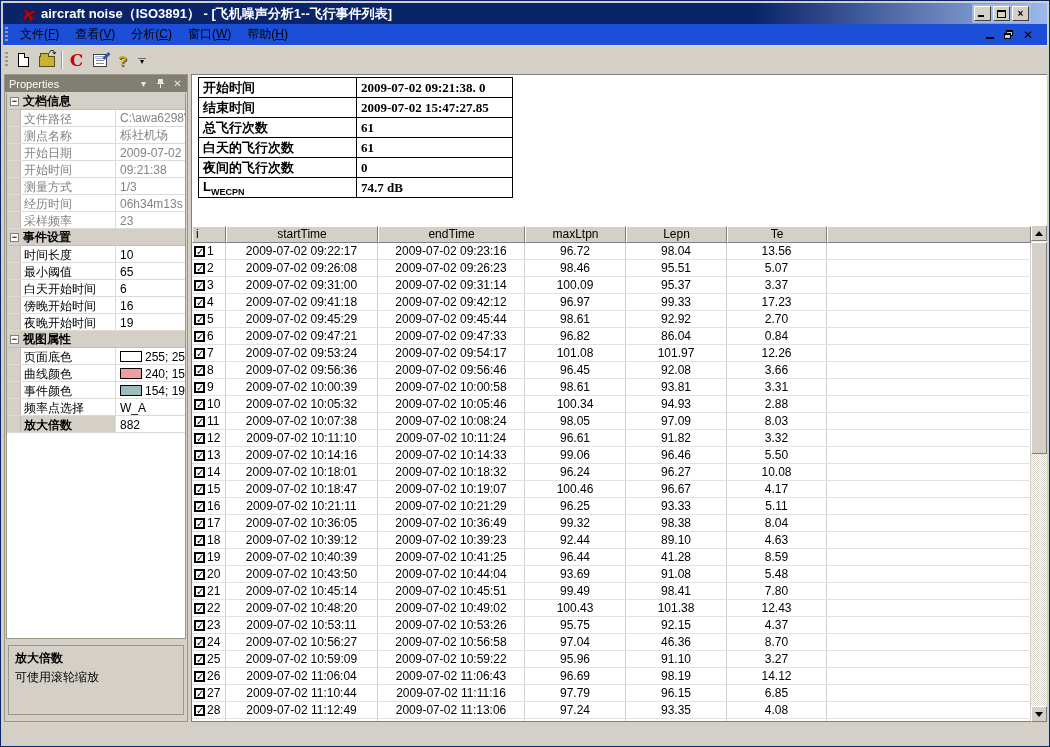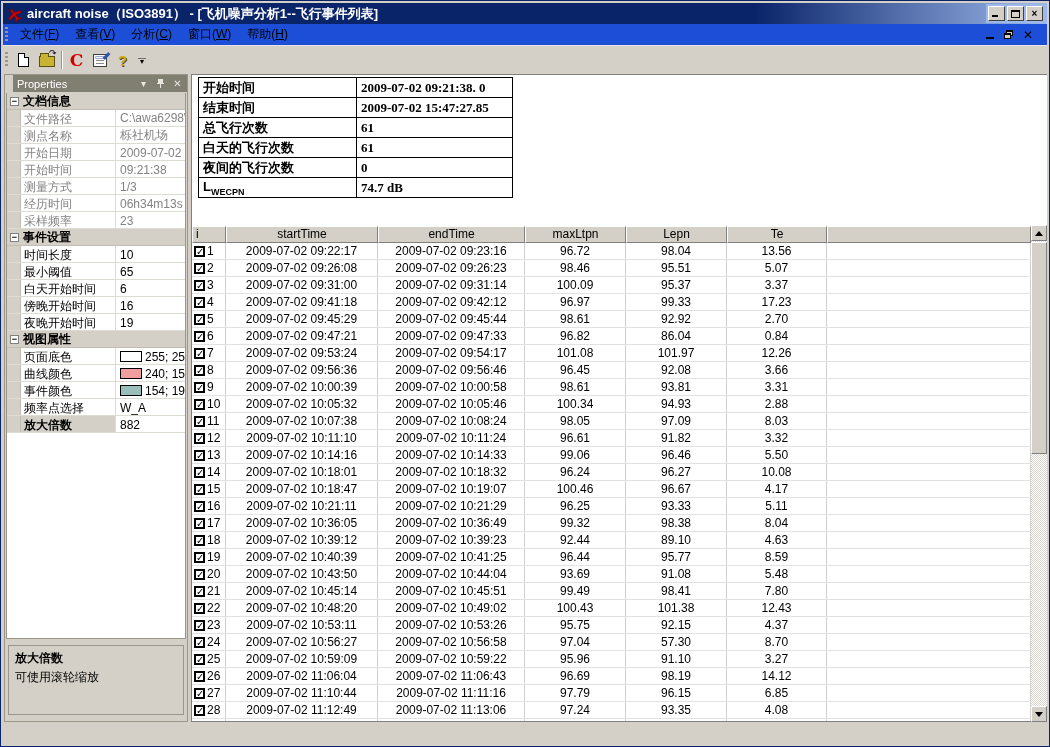--- a/index.html
+++ b/index.html
@@ -3,21 +3,21 @@
 <meta charset="utf-8">
 <style>
   * { margin:0; padding:0; box-sizing:border-box; }
   html,body { width:1050px; height:747px; overflow:hidden;
     font-family:"Liberation Sans","DejaVu Sans",sans-serif; font-size:12px; }
   .window { position:absolute; inset:0; background:#d4d0c8; border:1px solid #0a246a; }
 
   
   .titlebar { position:absolute; left:2px; top:2px; right:2px; height:21px;
     background:linear-gradient(90deg,#0a246a 0%,#0a246a 72%,#9db9eb 100%);
-    display:flex; align-items:center; padding:0 2px; }
+    display:flex; align-items:center; padding:0 16px; }
   .titlebar .app-icon { width:18px; height:16px; margin-right:4px; flex:0 0 auto; }
   .titlebar .title-text { color:#fff; font-weight:bold; font-size:13px; white-space:nowrap; }
   .caption-buttons { margin-left:auto; display:flex; gap:2px; background:#9db9eb; padding:2px; }
   .cap-btn { width:17px; height:15px; background:#d4d0c8; border:1px solid;
     border-color:#fff #404040 #404040 #fff; position:relative; cursor:default;
     font-size:10px; text-align:center; line-height:13px; font-weight:bold; }
   .cap-btn .min-glyph { position:absolute; left:3px; right:6px; bottom:3px; border-bottom:2px solid #000; }
   .cap-btn .max-glyph { position:absolute; left:3px; top:3px; width:9px; height:8px;
     border:1px solid #000; border-top:2px solid #000; }
 
@@ -53,21 +53,21 @@
   .icon-props:before { content:""; position:absolute; left:2px; top:2px; right:2px; height:1px;
     box-shadow:0 0 0 0.5px #3355aa, 0 3px 0 0 #888, 0 6px 0 0 #888; }
   .icon-props:after { content:""; position:absolute; right:-2px; top:-3px; width:3px; height:8px;
     background:#3355aa; transform:rotate(45deg); }
   .icon-help { color:#d0a800; font-weight:bold; font-size:15px; text-shadow:1px 1px 0 #555; }
   .tool-chevron { width:12px; height:22px; font-size:8px; color:#000; display:flex; flex-direction:column;
     align-items:center; justify-content:center; line-height:4px; margin-left:2px;}
 
   
   .dock { position:absolute; left:3px; top:73px; width:184px; bottom:24px;
-    background:#d4d0c8; border:1px solid #9a9788;padding-left:8px; }
+    background:#d4d0c8; border:1px solid #9a9788; }
   .dock-header { height:17px; background:#817e72; color:#fff; display:flex; align-items:center;
     padding:0 4px; font-size:11px; }
   .dock-header .hdr-icons { margin-left:auto; display:flex; gap:6px; align-items:center; color:#e8e6df; }
   .hdr-ic { width:11px; height:11px; display:flex; align-items:center; justify-content:center; font-size:10px; }
   .prop-grid { position:absolute; left:1px; right:1px; top:18px; bottom:82px;
     background:#fff; overflow:hidden; border:1px solid #9a9788; border-top:none;}
   .pg-cat { height:17px; background:#d4d0c8; display:flex; align-items:center; font-weight:bold;
     border-bottom:1px solid #c0bdb2; }
   .pg-cat .pm { width:9px; height:9px; border:1px solid #808080; background:#fff; margin:0 4px 0 3px;
     font-size:9px; line-height:7px; text-align:center; color:#000; }
@@ -608,21 +608,21 @@
             <div class="ec-fill"></div>
           </div>
           <div class="erow">
             <div class="ec num" style="width:34px">
               <span class="cbx">✓</span>
               <span>19</span>
             </div>
             <div class="ec" style="width:152px">2009-07-02 10:40:39</div>
             <div class="ec" style="width:147px">2009-07-02 10:41:25</div>
             <div class="ec" style="width:101px">96.44</div>
-            <div class="ec" style="width:101px">95.77</div>
+            <div class="ec" style="width:101px">41.28</div>
             <div class="ec" style="width:100px">8.59</div>
             <div class="ec-fill"></div>
           </div>
           <div class="erow">
             <div class="ec num" style="width:34px">
               <span class="cbx">✓</span>
               <span>20</span>
             </div>
             <div class="ec" style="width:152px">2009-07-02 10:43:50</div>
             <div class="ec" style="width:147px">2009-07-02 10:44:04</div>
@@ -668,21 +668,21 @@
             <div class="ec-fill"></div>
           </div>
           <div class="erow">
             <div class="ec num" style="width:34px">
               <span class="cbx">✓</span>
               <span>24</span>
             </div>
             <div class="ec" style="width:152px">2009-07-02 10:56:27</div>
             <div class="ec" style="width:147px">2009-07-02 10:56:58</div>
             <div class="ec" style="width:101px">97.04</div>
-            <div class="ec" style="width:101px">57.30</div>
+            <div class="ec" style="width:101px">46.36</div>
             <div class="ec" style="width:100px">8.70</div>
             <div class="ec-fill"></div>
           </div>
           <div class="erow">
             <div class="ec num" style="width:34px">
               <span class="cbx">✓</span>
               <span>25</span>
             </div>
             <div class="ec" style="width:152px">2009-07-02 10:59:09</div>
             <div class="ec" style="width:147px">2009-07-02 10:59:22</div>

